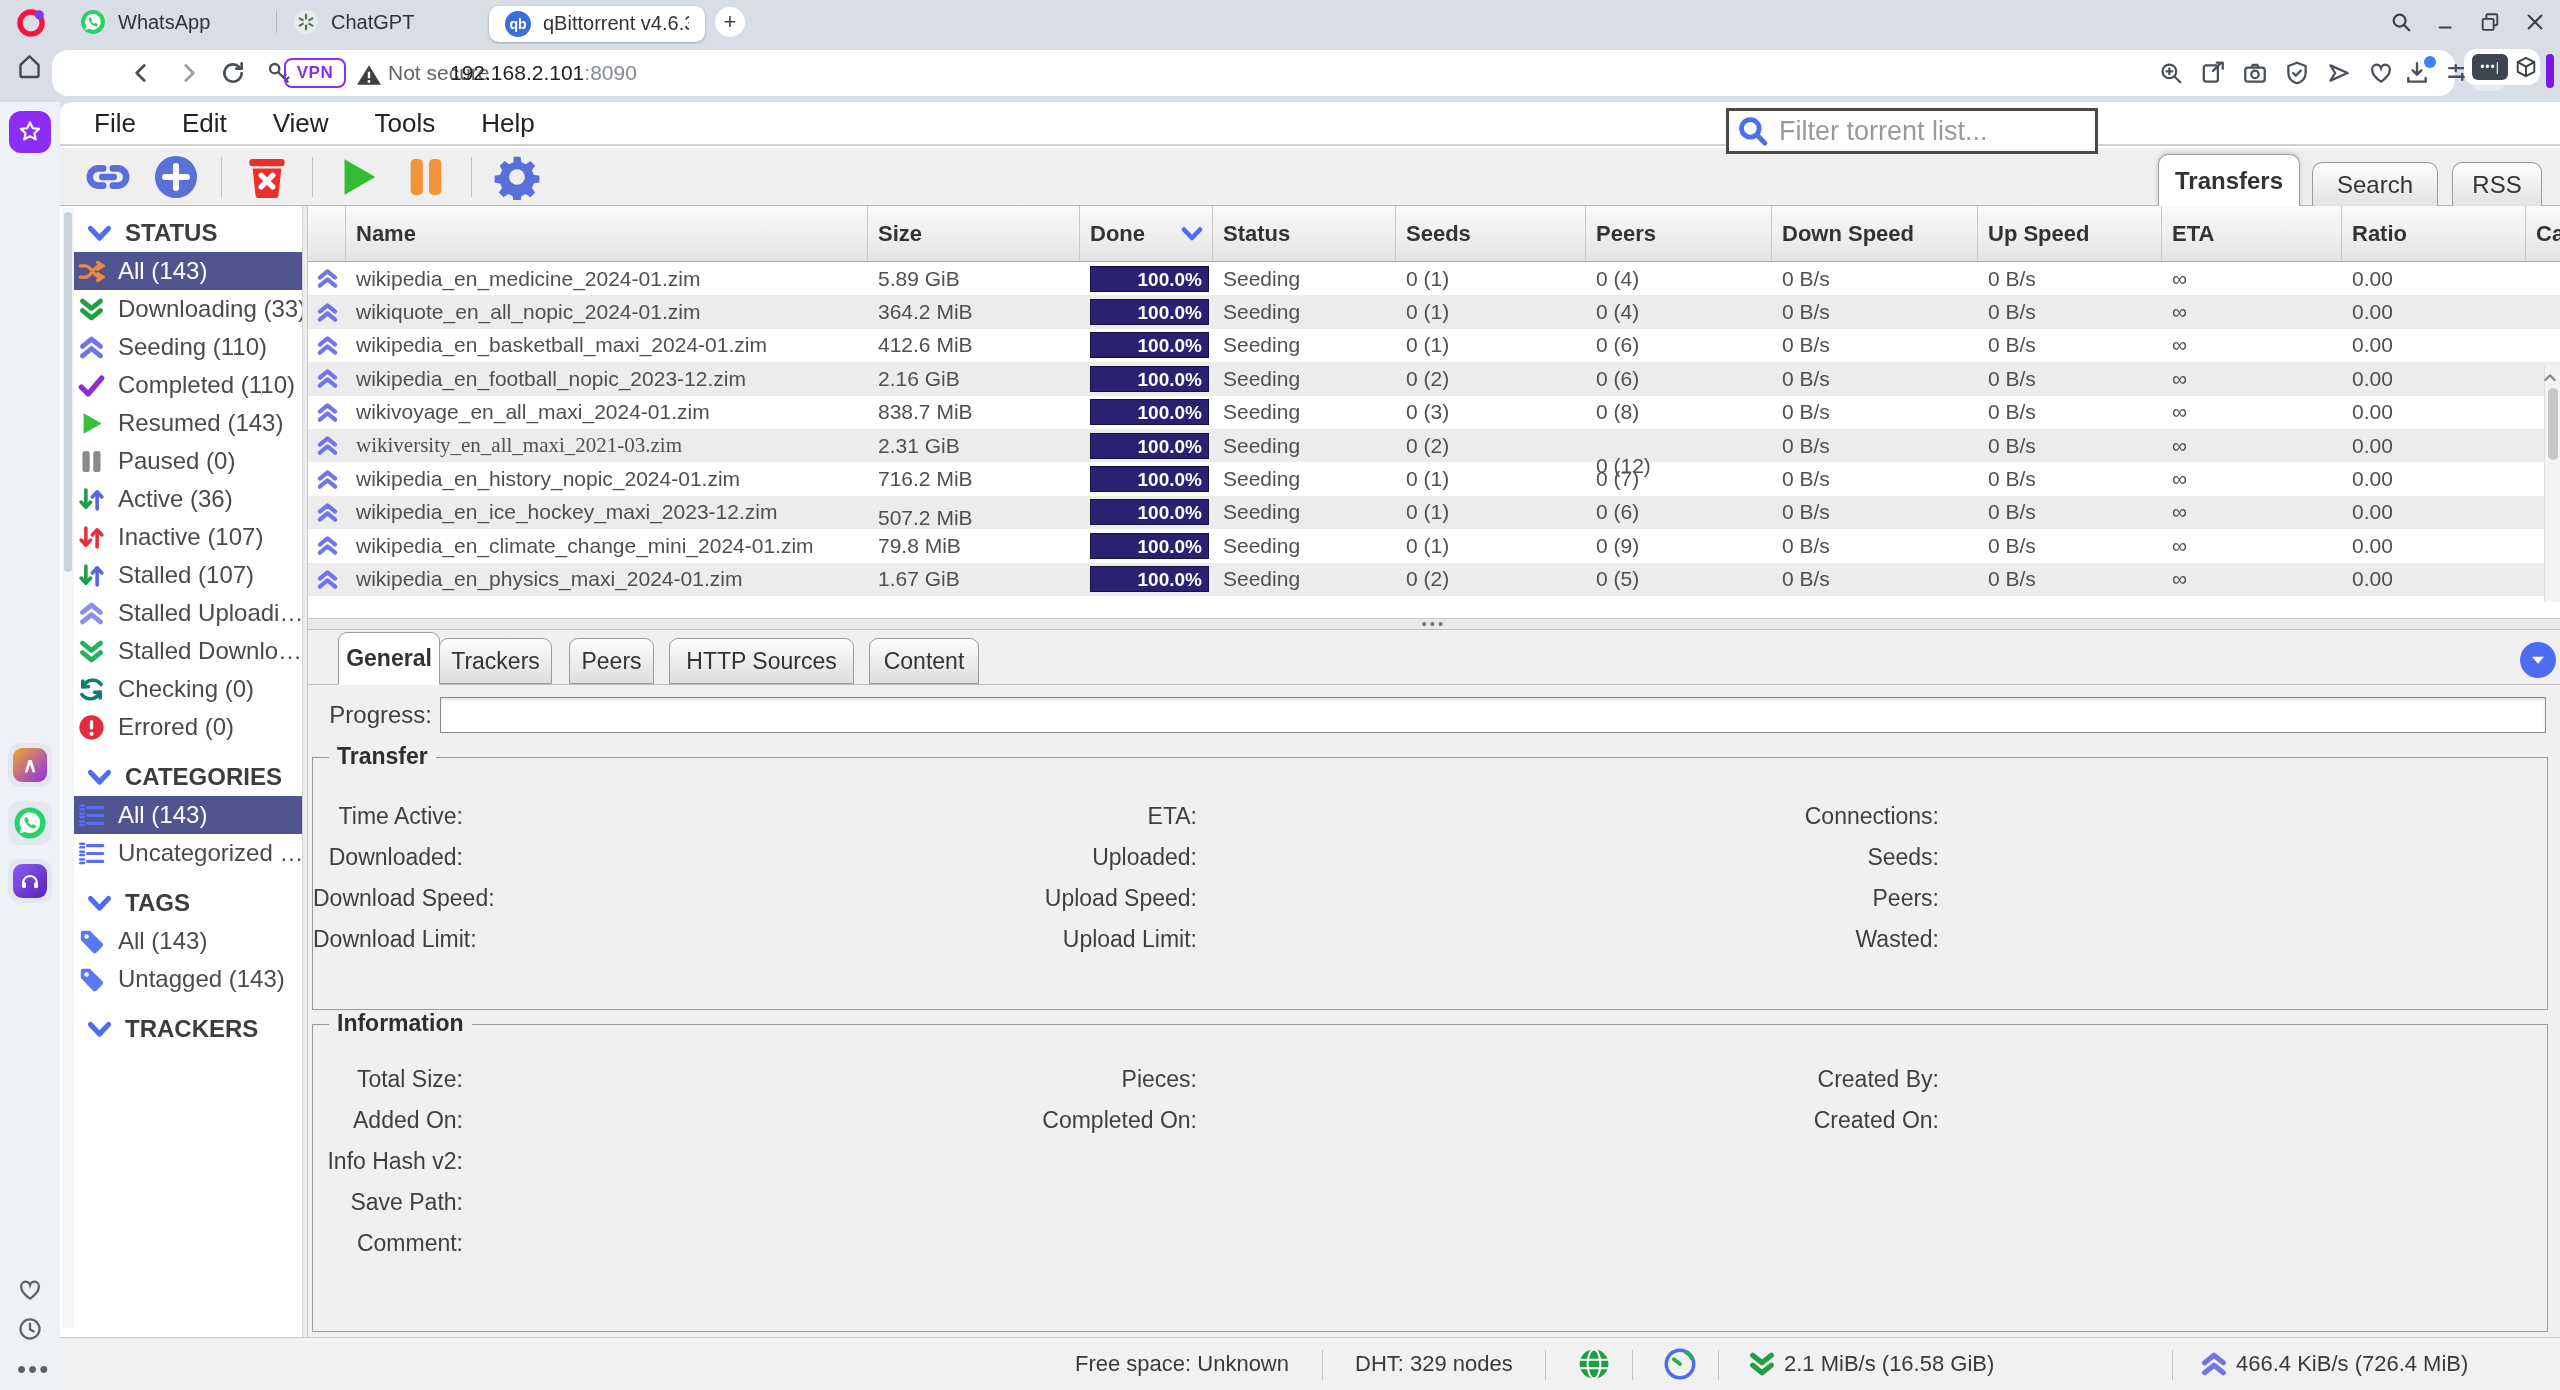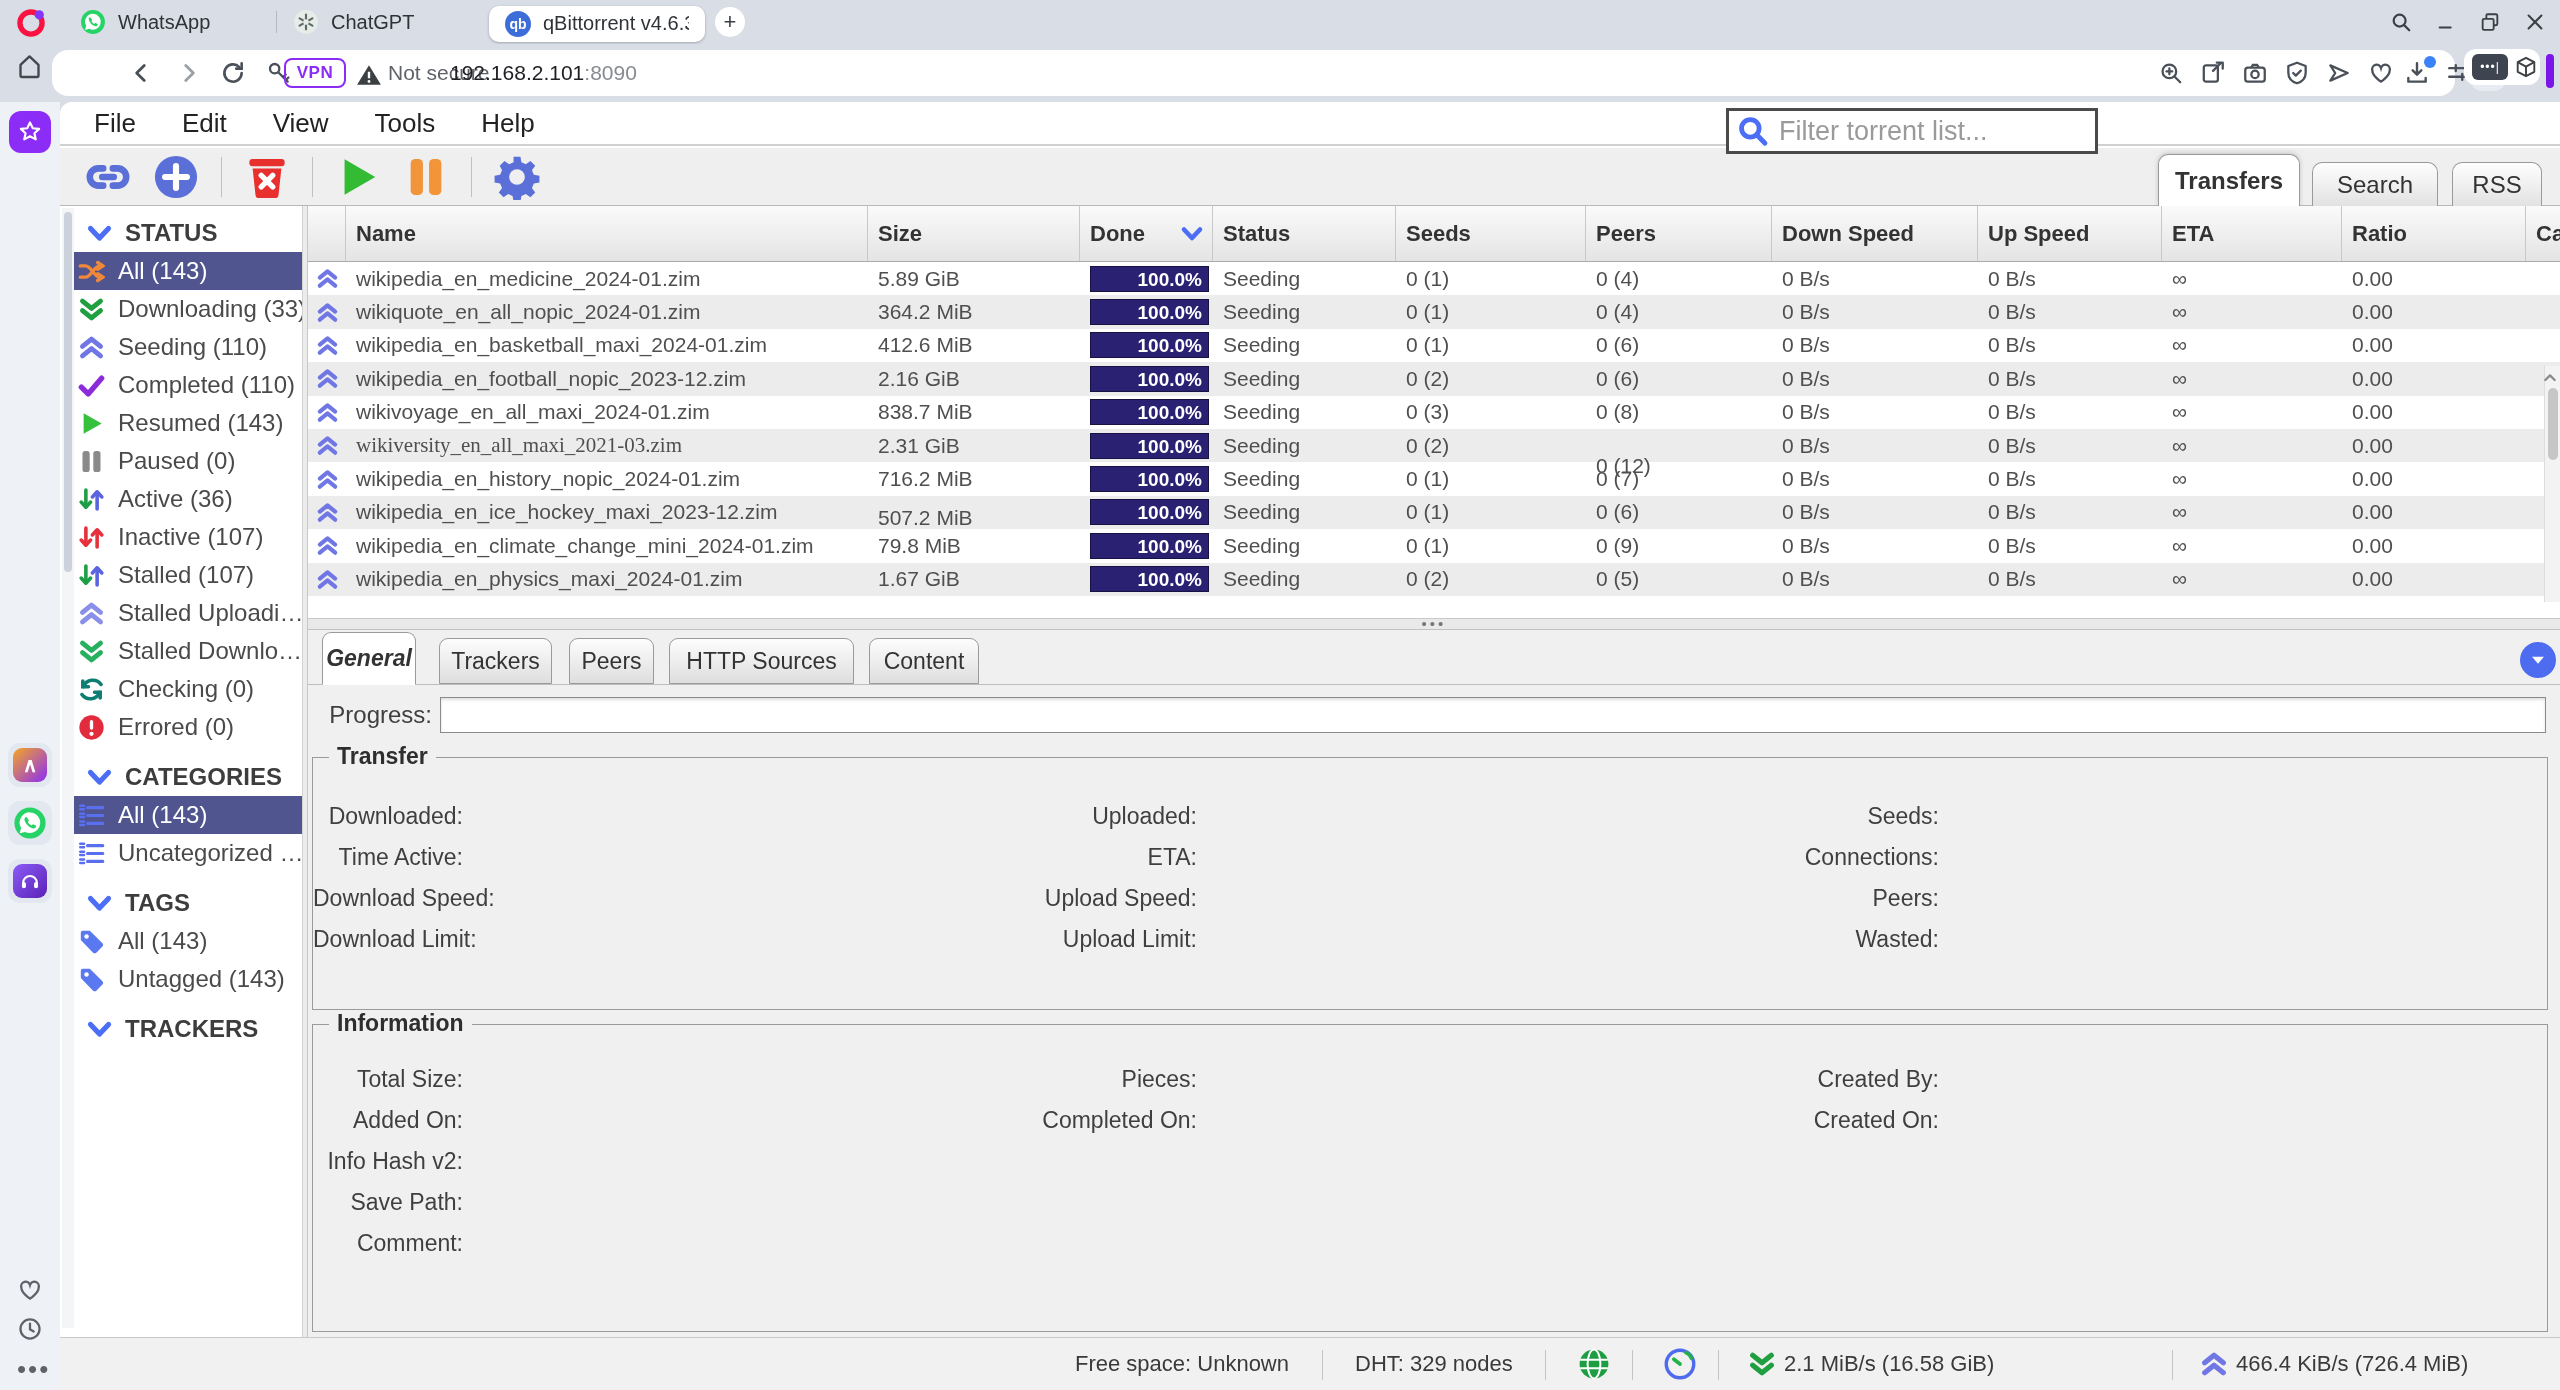--- a/index.html
+++ b/index.html
@@ -865,45 +865,45 @@
 
   </div>
 
   <div id="hsplit">
       <div class="dots">•••</div>
     </div>
 
   <div id="detail">
     <div id="dtabline"></div>
     <div id="dtabs">
-        <div class="dtab active" style="left: 14px; width: 94px; font-style: italic;">General</div>
+        <div class="dtab active" style="left: 30px; width: 102px;">General</div>
         <div class="dtab" style="left: 131px; width: 113px;">Trackers</div>
         <div class="dtab" style="left: 261px; width: 85px;">Peers</div>
         <div class="dtab" style="left: 361px; width: 185px;">HTTP Sources</div>
         <div class="dtab" style="left: 561px; width: 110px;">Content</div>
       </div>
     <div id="collapse-btn">
         <svg viewBox="0 0 24 24">
           <path d="M5.5 8.5h13L12 16z" fill="#fff"></path>
         </svg>
       </div>
     <div id="prog-label">Progress:</div>
     <div id="prog-bar"></div>
     <div class="fset" id="fset-transfer">
       <div class="legend">Transfer</div>
       <div class="fpad-t" id="transfer-rows">
           <div class="frow">
+            <span>Time Active:</span>
+            <span>ETA:</span>
+            <span>Connections:</span>
+          </div>
+          <div class="frow">
             <span>Downloaded:</span>
             <span>Uploaded:</span>
             <span>Seeds:</span>
-          </div>
-          <div class="frow">
-            <span>Time Active:</span>
-            <span>ETA:</span>
-            <span>Connections:</span>
           </div>
           <div class="frow">
             <span>Download Speed:</span>
             <span>Upload Speed:</span>
             <span>Peers:</span>
           </div>
           <div class="frow">
             <span>Download Limit:</span>
             <span>Upload Limit:</span>
             <span>Wasted:</span>

